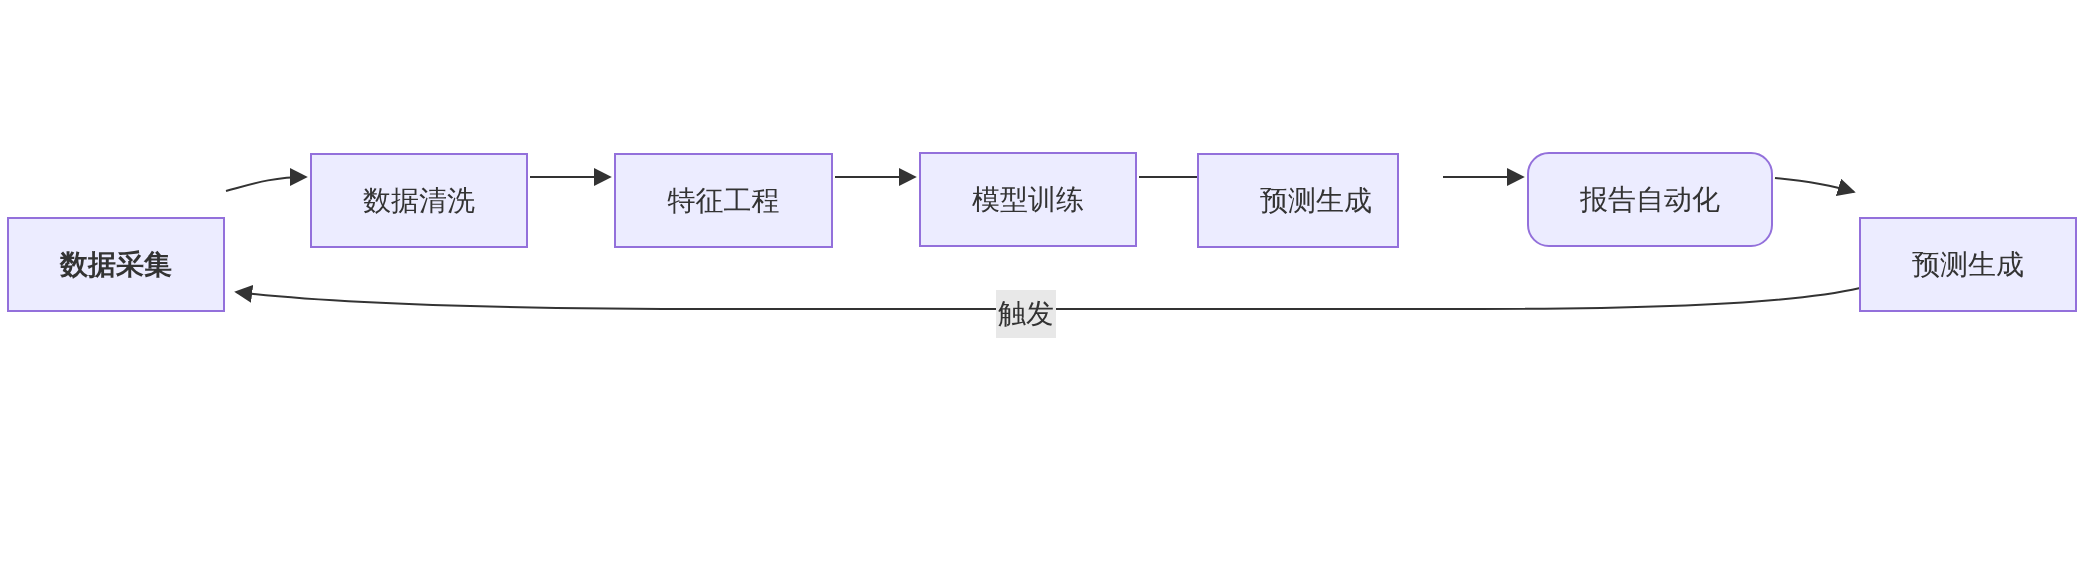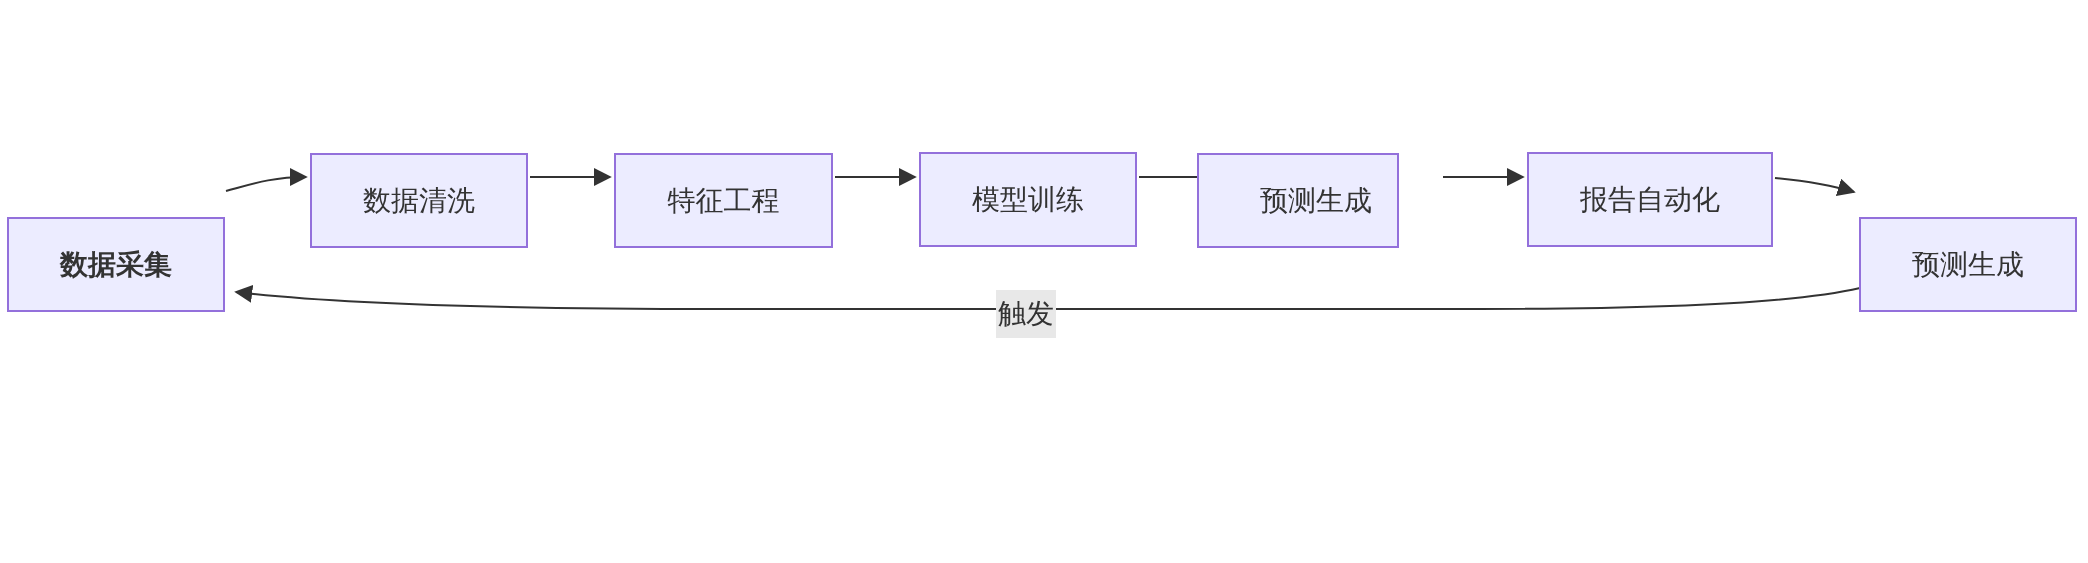--- a/index.html
+++ b/index.html
@@ -45,21 +45,21 @@
     align-items: center;
     justify-content: center;
     text-align: center;
     margin-top: 24px;
   }
   .n1 { left: 7px;    top: 193px; width: 218px; font-weight: bold; }
   .n2 { left: 310px;  top: 129px; width: 218px; }
   .n3 { left: 614px;  top: 129px; width: 219px; }
   .n4 { left: 919px;  top: 128px; width: 218px; }
   .n5 { left: 1197px; top: 129px; width: 202px; padding-left: 36px; }
-  .n6 { left: 1527px; top: 128px; width: 246px; }
+  .n6 { left: 1527px; top: 128px; width: 246px; border-radius: 22px; }
   .n7 { left: 1859px; top: 193px; width: 218px; }
 
   .edge-label {
     position: absolute;
     left: 996px;
     top: 290px;
     padding: 8px 2px;
     background: var(--edge-label-bg);
     color: var(--text);
     font-size: 28px;

